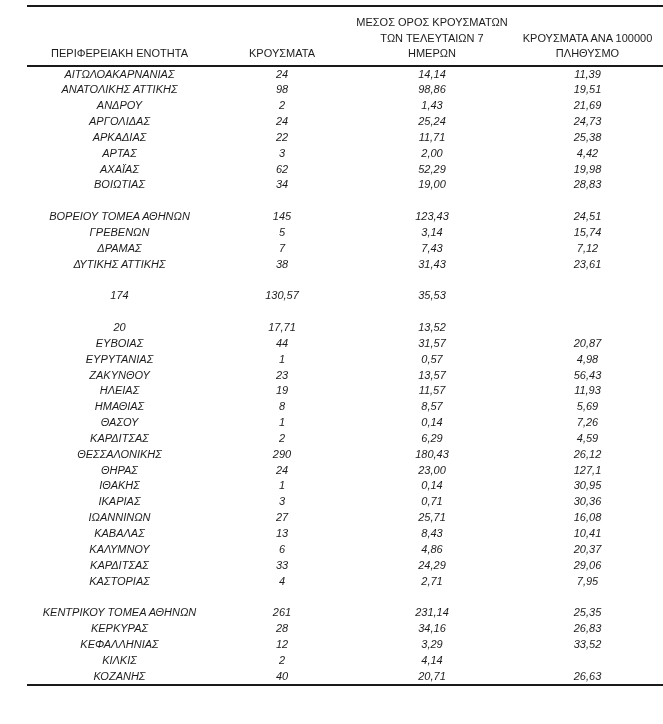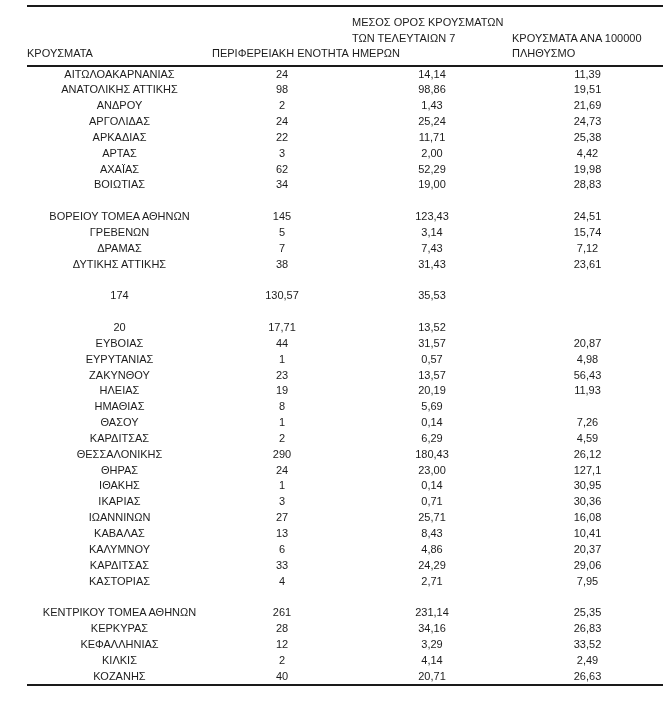--- a/index.html
+++ b/index.html
@@ -35,26 +35,28 @@
   .thead {
     margin-left: 27px;
     width: 636px;
     display: grid;
     grid-template-columns: 185px 140px 160px 151px;
     align-items: end;
     padding-top: 8px;
     padding-bottom: 3px;
   }
   .th {
+    text-align: center;
     line-height: 15.5px;
     white-space: nowrap;
   }
   .tbody {
     margin-left: 27px;
     width: 636px;
+    font-style: italic;
   }
   .tr {
     display: grid;
     grid-template-columns: 185px 140px 160px 151px;
     height: 15.85px;
     align-items: center;
   }
   .tr.spacer {
     height: 15.85px;
   }
@@ -66,24 +68,24 @@
 </style>
 </head>
 <body>
 
 <div class="page">
 
   <div class="rule rule-top"></div>
 
   <div class="thead">
     <div class="th">
+      <div>ΠΕΡΙΦΕΡΕΙΑΚΗ ΕΝΟΤΗΤΑ</div>
+    </div>
+    <div class="th">
       <div>ΚΡΟΥΣΜΑΤΑ</div>
-    </div>
-    <div class="th">
-      <div>ΠΕΡΙΦΕΡΕΙΑΚΗ ΕΝΟΤΗΤΑ</div>
     </div>
     <div class="th">
       <div>ΜΕΣΟΣ ΟΡΟΣ ΚΡΟΥΣΜΑΤΩΝ</div>
       <div>ΤΩΝ ΤΕΛΕΥΤΑΙΩΝ 7</div>
       <div>ΗΜΕΡΩΝ</div>
     </div>
     <div class="th">
       <div>ΚΡΟΥΣΜΑΤΑ ΑΝΑ 100000</div>
       <div>ΠΛΗΘΥΣΜΟ</div>
     </div>
@@ -191,26 +193,27 @@
       </div>
       <div class="tr">
         <div class="td">ΖΑΚΥΝΘΟΥ</div>
         <div class="td">23</div>
         <div class="td">13,57</div>
         <div class="td">56,43</div>
       </div>
       <div class="tr">
         <div class="td">ΗΛΕΙΑΣ</div>
         <div class="td">19</div>
-        <div class="td">20,19</div>
+        <div class="td">11,57</div>
         <div class="td">11,93</div>
       </div>
       <div class="tr">
         <div class="td">ΗΜΑΘΙΑΣ</div>
         <div class="td">8</div>
+        <div class="td">8,57</div>
         <div class="td">5,69</div>
       </div>
       <div class="tr">
         <div class="td">ΘΑΣΟΥ</div>
         <div class="td">1</div>
         <div class="td">0,14</div>
         <div class="td">7,26</div>
       </div>
       <div class="tr">
         <div class="td">ΚΑΡΔΙΤΣΑΣ</div>
@@ -288,21 +291,20 @@
       <div class="tr">
         <div class="td">ΚΕΦΑΛΛΗΝΙΑΣ</div>
         <div class="td">12</div>
         <div class="td">3,29</div>
         <div class="td">33,52</div>
       </div>
       <div class="tr">
         <div class="td">ΚΙΛΚΙΣ</div>
         <div class="td">2</div>
         <div class="td">4,14</div>
-        <div class="td">2,49</div>
       </div>
       <div class="tr">
         <div class="td">ΚΟΖΑΝΗΣ</div>
         <div class="td">40</div>
         <div class="td">20,71</div>
         <div class="td">26,63</div>
       </div>
     </div>
 
   <div class="rule rule-bottom"></div>

